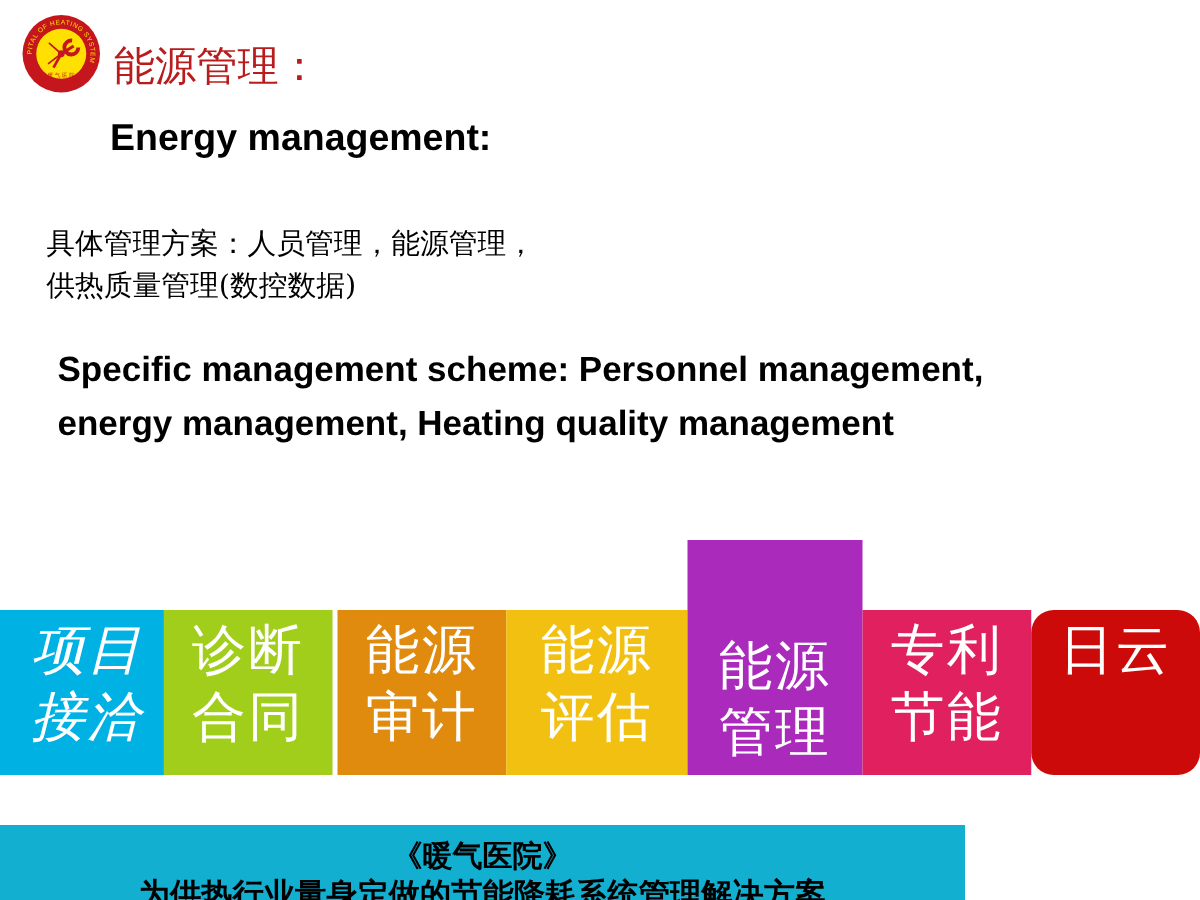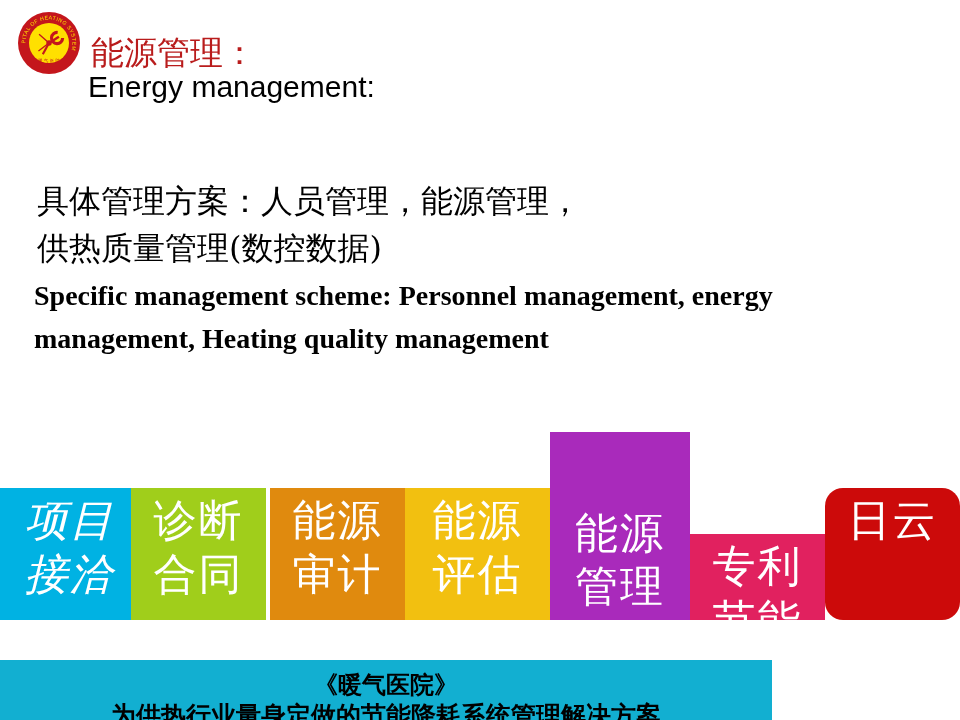--- a/index.html
+++ b/index.html
@@ -57,45 +57,45 @@
     top: 35px;
     font-family: "DejaVu Serif", "Liberation Serif", serif;
     font-size: 33px;
     color: #b91c1c;
     white-space: nowrap;
     line-height: 1.1;
   }
   #title-en {
     position: absolute;
     left: 88px;
-    top: 70px;
+    top: 94px;
     font-family: "Liberation Sans", sans-serif;
-    font-weight: normal;
+    font-weight: bold;
     font-size: 30px;
     color: #000000;
     white-space: nowrap;
     line-height: 1.1;
   }
 
   #body-cn {
     position: absolute;
     left: 37px;
     top: 178px;
     font-family: "DejaVu Serif", "Liberation Serif", serif;
-    font-size: 32px;
+    font-size: 23px;
     color: #000000;
     line-height: 1.48;
     white-space: pre-line;
   }
   #body-en {
     position: absolute;
-    left: 34px;
+    left: 46px;
     top: 275px;
     width: 800px;
-    font-family: Liberation Serif, serif;
+    font-family: Liberation Sans, sans-serif;
     font-weight: bold;
     font-size: 28px;
     color: #000000;
     line-height: 1.52;
   }
 
   
   #process-bar {
     position: absolute;
     left: 0;
@@ -209,21 +209,21 @@
     <div class="tile" style="left: 405px; width: 145px; background: rgb(242, 192, 16);">
       <div class="line">能源</div>
       <div class="line">评估</div>
     </div>
 
     <div class="tile highlight" style="left: 550px; width: 140px; background: rgb(169, 42, 187);">
       <div class="line">能源</div>
       <div class="line">管理</div>
     </div>
 
-    <div class="tile" style="left: 690px; width: 135px; background: rgb(225, 33, 95); margin-top: 46px;">
+    <div class="tile" style="left: 690px; width: 135px; background: rgb(225, 33, 95);">
       <div class="line">专利</div>
       <div class="line">节能</div>
     </div>
 
     <div class="tile" style="left: 825px; width: 135px; background: rgb(204, 10, 10); border-radius: 18px;">
       <div class="line">日云</div>
     </div>
 
   </div>
 

